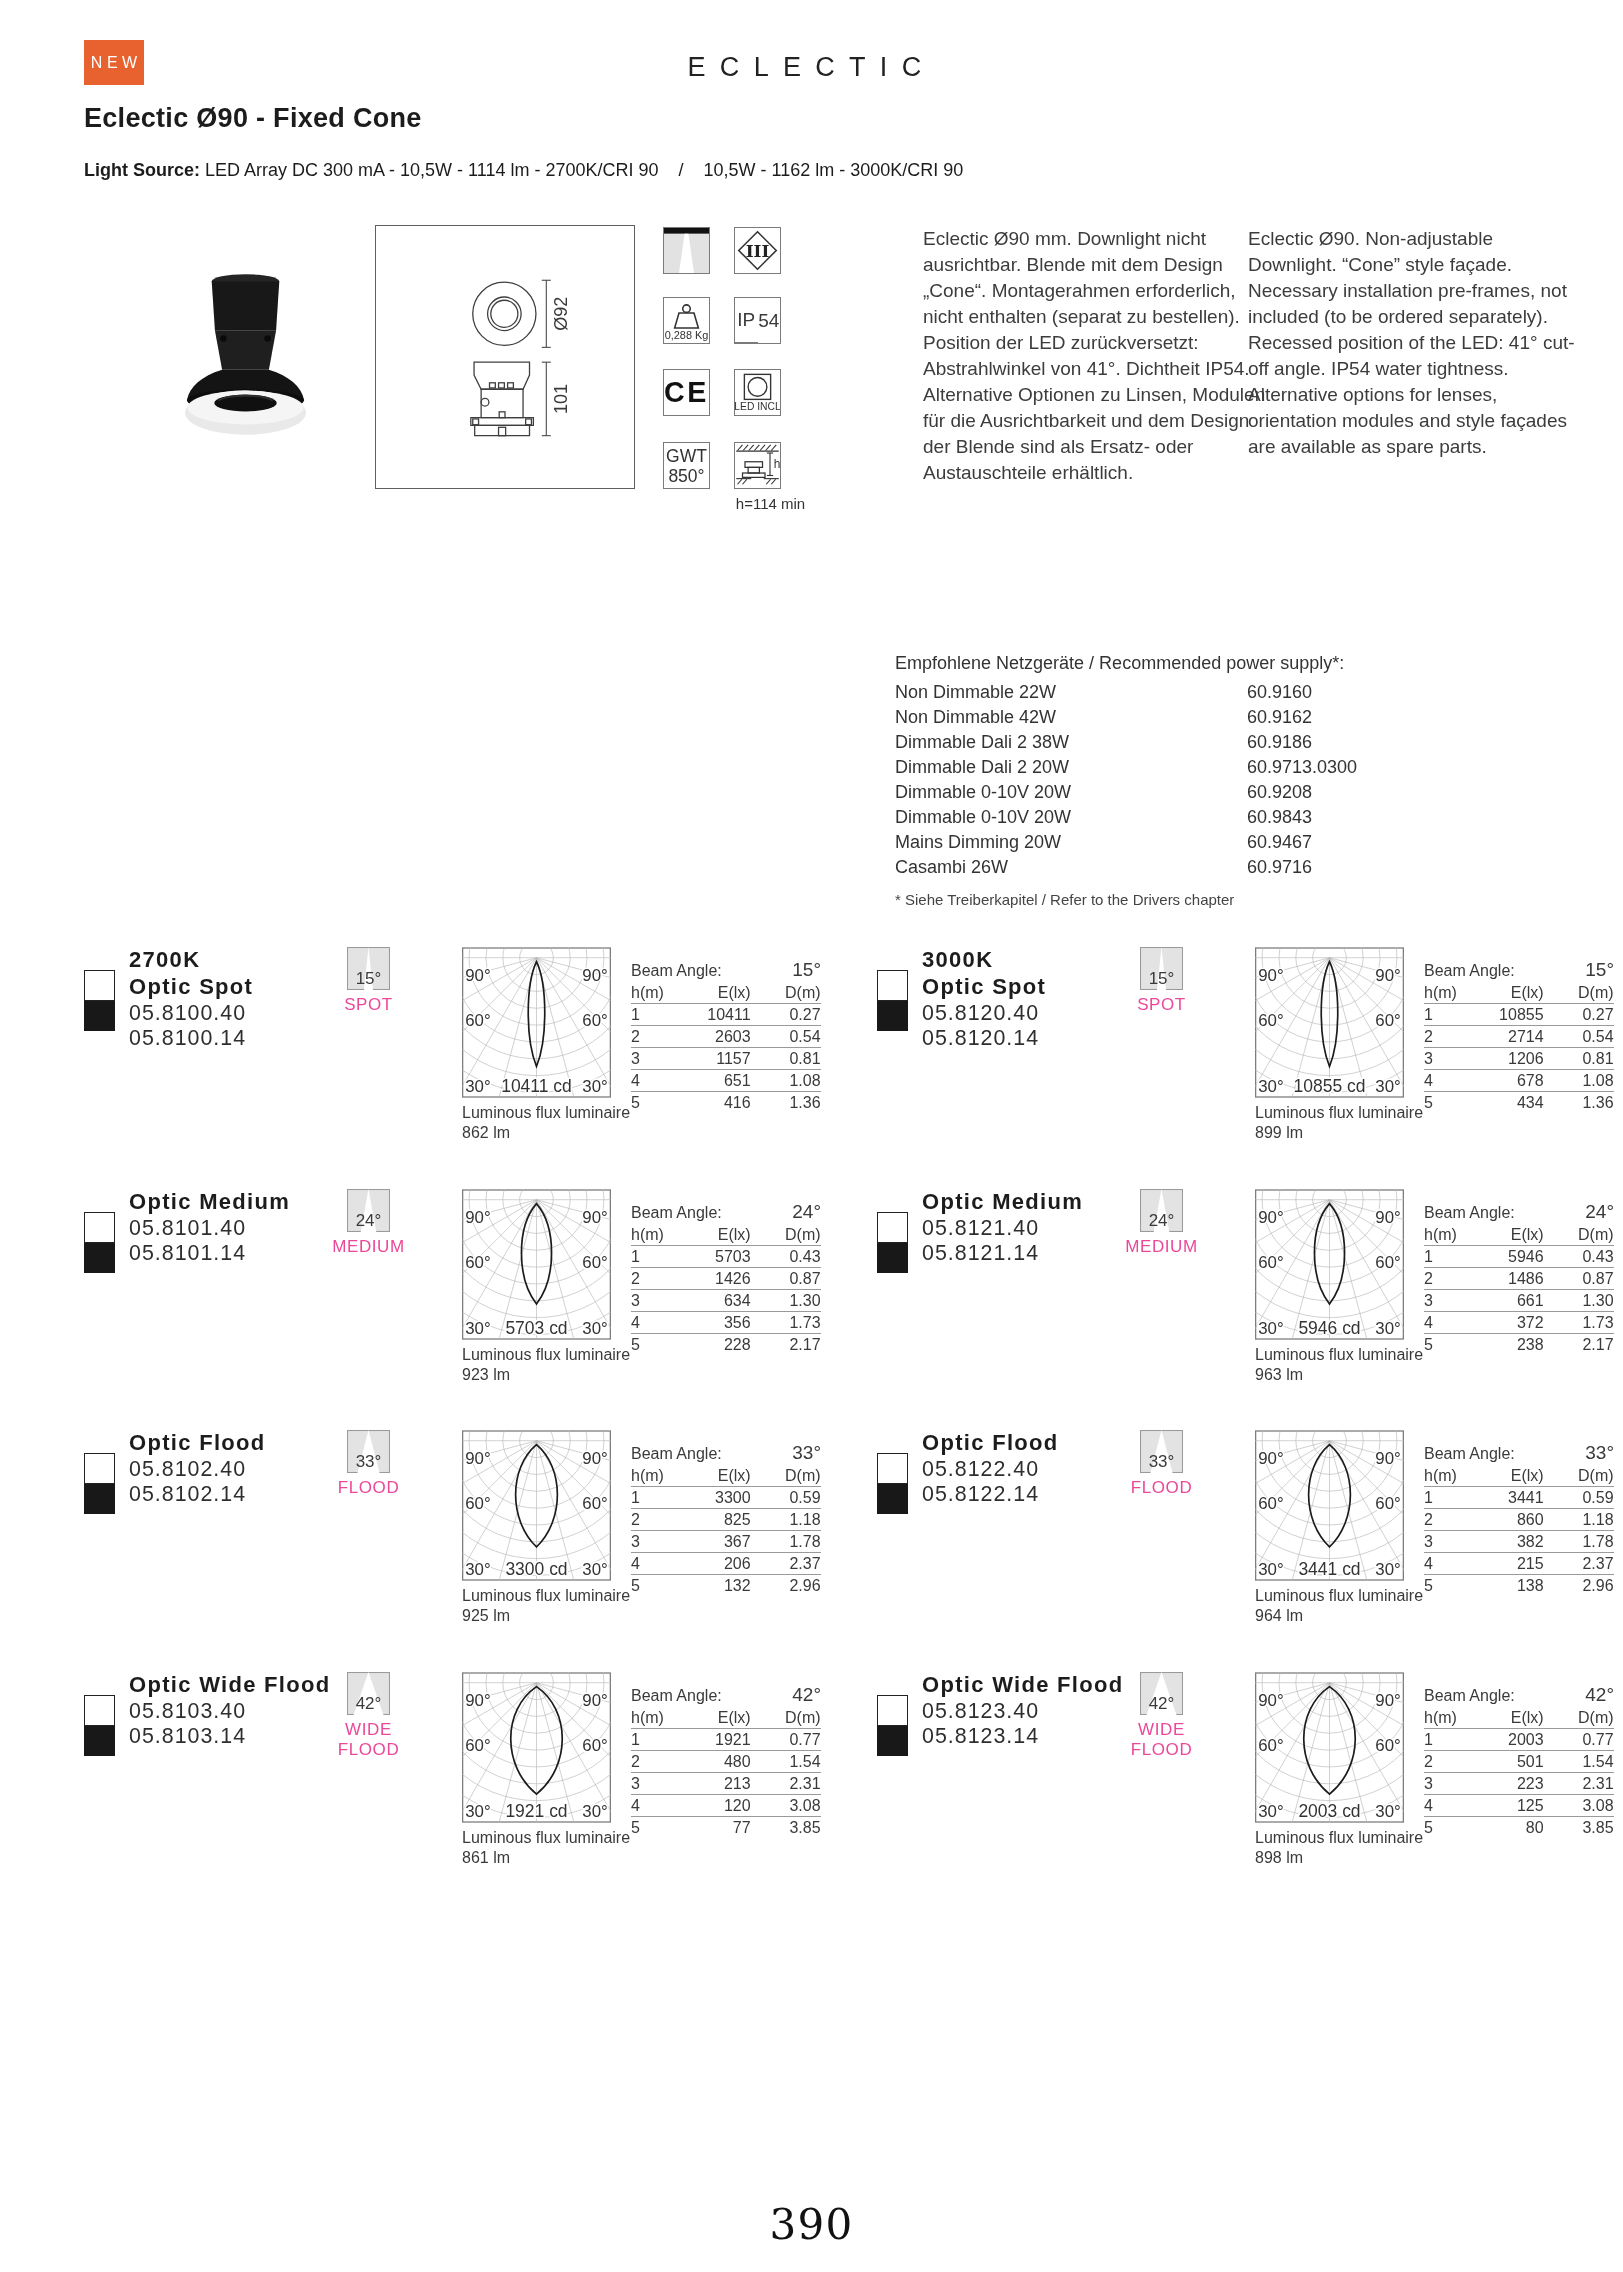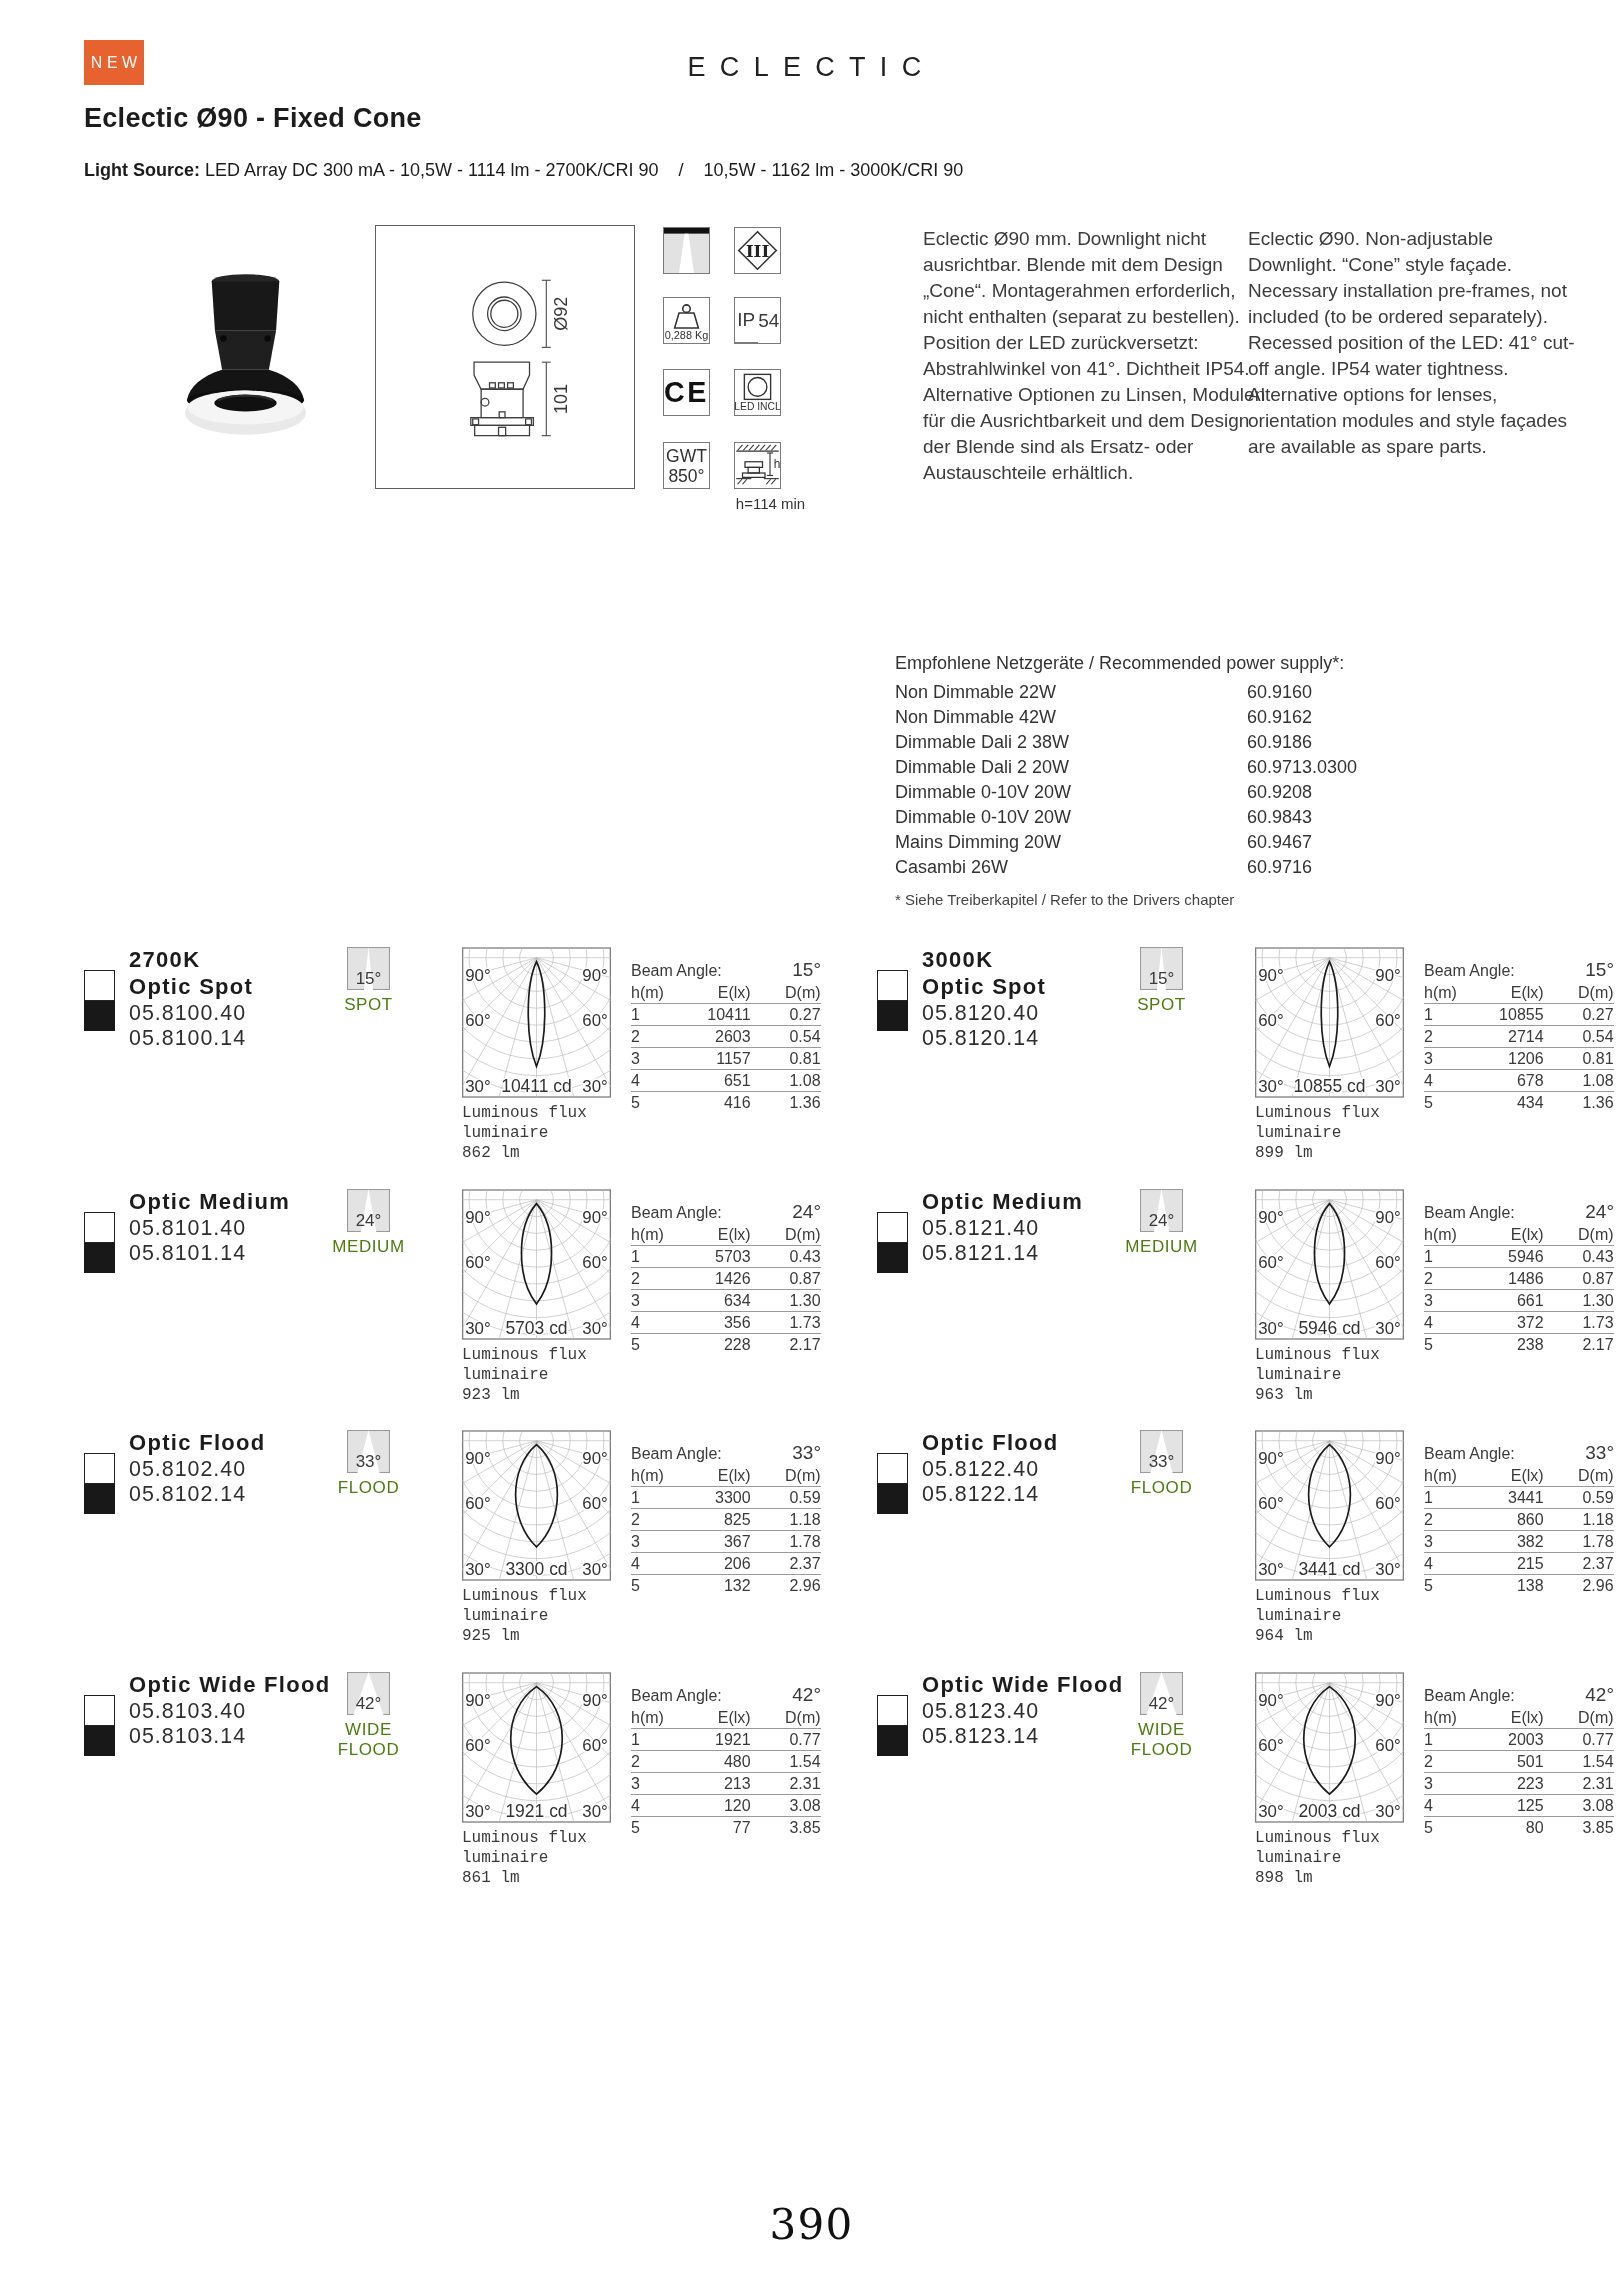--- a/index.html
+++ b/index.html
@@ -57,23 +57,23 @@
   .swatch.white { background:#fff; border:1.9px solid #222; }
   .swatch.black { background:#181818; border:1.9px solid #181818; }
   .optic-head { position:absolute; left:45px; top:0; width:214px; }
   .kelvin { font-size:22px; font-weight:700; letter-spacing:1.3px; height:27px; }
   .optic-name { font-size:22px; font-weight:700; letter-spacing:1.3px; height:27px; }
   .code { font-size:21.4px; letter-spacing:1px; color:#2e2e2e; height:25px; }
   .optic-icon-wrap { position:absolute; left:263px; top:0; width:43px; }
   .optic-icon-svg { width:43px; height:43px; position:relative; }
   .optic-icon-svg svg { display:block; }
   .optic-icon-angle { position:absolute; left:0; top:22px; width:43px; text-align:center; font-size:17px; color:#3a3a3a; }
-  .optic-icon-label { position:absolute; left:-30.5px; top:48px; width:104px; text-align:center; font-size:17px; letter-spacing:0.6px; color:#4d7c0f; line-height:20px; }
+  .optic-icon-label { position:absolute; left:-30.5px; top:48px; width:104px; text-align:center; font-size:17px; letter-spacing:0.6px; color:#ec4899; line-height:20px; }
   .polar { position:absolute; left:378px; top:0; width:132px; height:151px; }
-  .flux { position:absolute; left:378px; top:156px; width:214px; font-size:16px; color:#3a3a3a; line-height:20px;font-family:Liberation Mono, monospace; }
+  .flux { position:absolute; left:378px; top:156px; width:214px; font-size:16px; color:#3a3a3a; line-height:20px; }
   .beam-table { position:absolute; left:547px; top:12px; width:190px; font-size:16px; color:#3a3a3a; }
   .ba-line { display:flex; justify-content:space-between; align-items:baseline; height:23.4px; }
   .ba-val { font-size:19px; }
   .t-row { display:grid; grid-template-columns:28.6px 91px 70px; height:22px; align-items:center; }
   .t-row.u { border-bottom:1.3px solid #9a9a9a; }
   .t-row .num { text-align:right; }
 
   
   .page-number { position:absolute; left:0; right:0; top:2200px; text-align:center;
     font-family:"DejaVu Serif", serif; font-size:42px; color:#111; letter-spacing:1.3px; }

